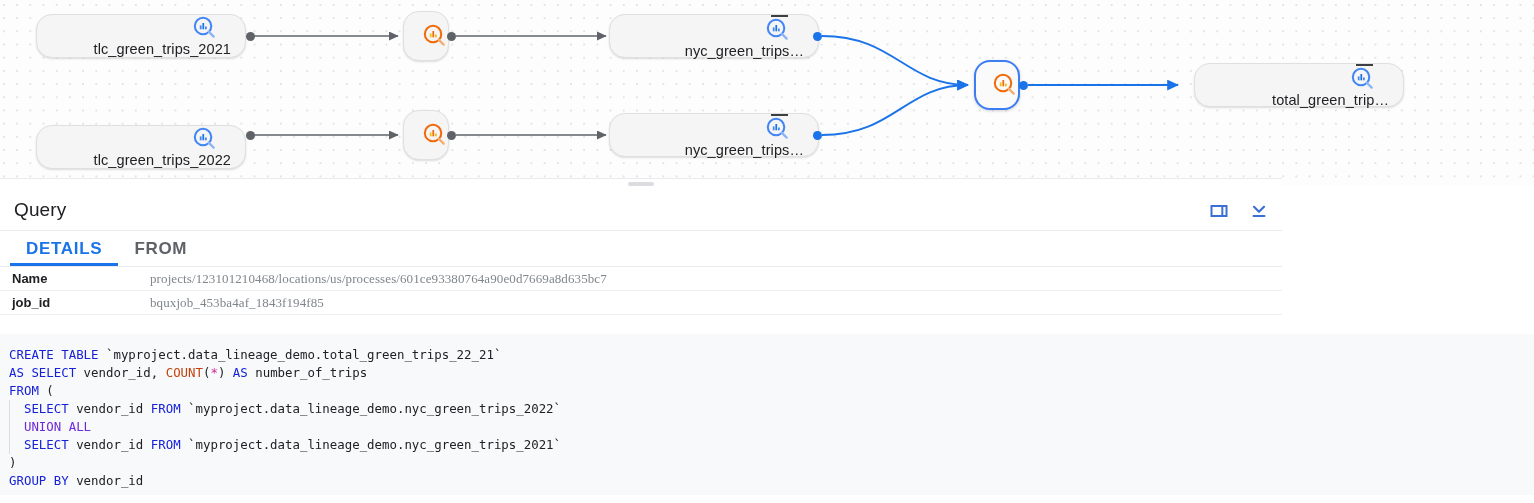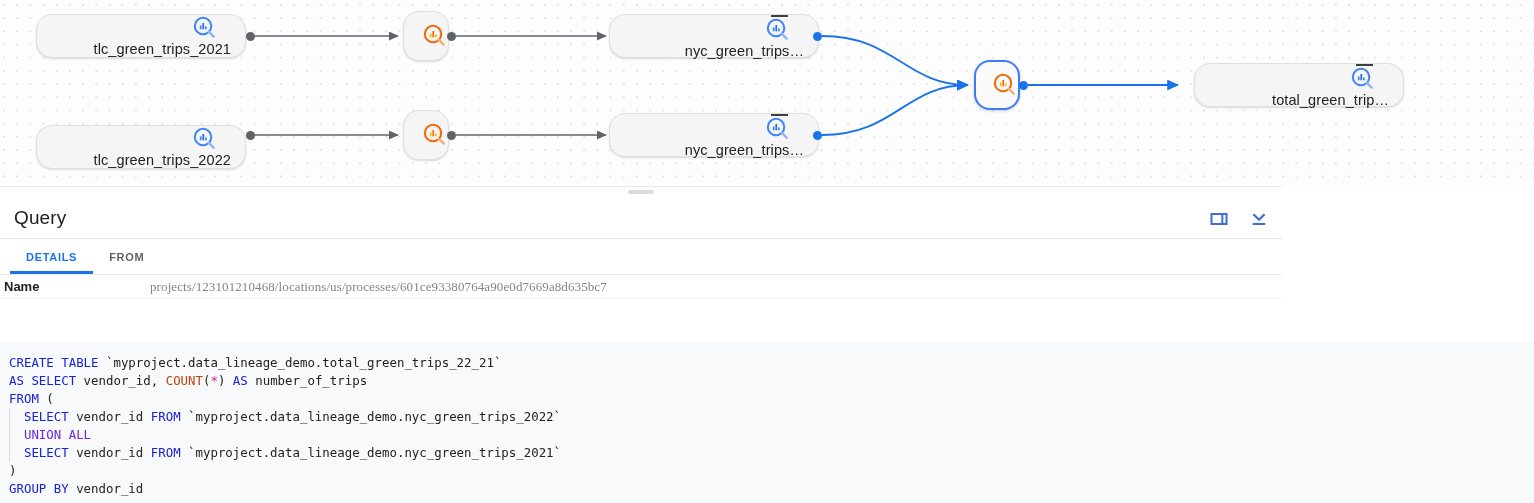--- a/index.html
+++ b/index.html
@@ -68,21 +68,21 @@
   .port {
     position: absolute;
     width: 9px; height: 9px;
     border-radius: 50%;
   }
   .port-gray { background: #5f6368; }
   .port-blue { background: #1a73e8; }
 
   
   #details-panel {
-    position: absolute; left: 0; top: 186px;
+    position: absolute; left: 0; top: 178px;
     width: 1282px; height: 317px;
     background: #ffffff;
   }
   #drag-handle-row {
     position: relative; height: 12px;
     border-top: 1px solid #e8eaed;
     background: #ffffff;
   }
   #drag-handle {
     position: absolute; left: 50%; top: 3px;
@@ -114,41 +114,41 @@
 
   #tabs {
     height: 36px;
     display: flex; align-items: stretch;
     border-bottom: 1px solid #e8eaed;
     padding-left: 10px;
   }
   .tab {
     display: flex; align-items: center; justify-content: center;
     padding: 0 16px;
-    font-size: 11px; font-weight: bold; letter-spacing: .7px;
+    font-size: 17px; font-weight: bold; letter-spacing: .7px;
     color: #5f6368;
     cursor: pointer;
     position: relative;
     font-family: "Liberation Sans", sans-serif;
   }
   .tab.active { color: #1a73e8; }
   .tab.active::after {
     content: ""; position: absolute; left: 0; right: 0; bottom: 0;
     height: 3px; background: #1a73e8;
   }
 
   .kv-row {
     display: flex; align-items: center;
     height: 24px;
     border-bottom: 1px solid #eceff1;
     font-size: 13px;
   }
   .kv-key {
     width: 150px; flex: 0 0 150px;
-    padding-left: 4px;
+    padding-left: 12px;
     color: #202124; font-weight: bold;
   }
   .kv-val { color: #80868b; letter-spacing: .1px; font-family: Liberation Serif, serif; }
 
   
   #sql-block {
     position: absolute; left: 0; top: 156px;
     width: 1534px; height: 161px;
     background: #f8f9fa;
     padding: 12px 0 0 0;
@@ -342,20 +342,24 @@
     <div id="tabs">
       <div class="tab active">DETAILS</div>
       <div class="tab">FROM</div>
     </div>
 
     <div id="kv-table">
       <div class="kv-row">
         <div class="kv-key">Name</div>
         <div class="kv-val">projects/123101210468/locations/us/processes/601ce93380764a90e0d7669a8d635bc7</div>
       </div>
+      <div class="kv-row">
+        <div class="kv-key">job_id</div>
+        <div class="kv-val">bquxjob_453ba4af_1843f194f85</div>
+      </div>
     </div>
 
     <div id="sql-block">
       <pre id="sql-code"><div class="sql-line"><span class="tok-kw">CREATE TABLE</span><span class="tok-txt"> `myproject.data_lineage_demo.total_green_trips_22_21`</span></div><div class="sql-line"><span class="tok-kw">AS SELECT</span><span class="tok-txt"> vendor_id, </span><span class="tok-fn">COUNT</span><span class="tok-txt">(</span><span class="tok-op">*</span><span class="tok-txt">) </span><span class="tok-kw">AS</span><span class="tok-txt"> number_of_trips</span></div><div class="sql-line"><span class="tok-kw">FROM</span><span class="tok-txt"> (</span></div><div class="sql-line"><span class="indent-guide"></span><span class="tok-txt">  </span><span class="tok-kw">SELECT</span><span class="tok-txt"> vendor_id </span><span class="tok-kw">FROM</span><span class="tok-txt"> `myproject.data_lineage_demo.nyc_green_trips_2022`</span></div><div class="sql-line"><span class="indent-guide"></span><span class="tok-txt">  </span><span class="tok-mut">UNION ALL</span></div><div class="sql-line"><span class="indent-guide"></span><span class="tok-txt">  </span><span class="tok-kw">SELECT</span><span class="tok-txt"> vendor_id </span><span class="tok-kw">FROM</span><span class="tok-txt"> `myproject.data_lineage_demo.nyc_green_trips_2021`</span></div><div class="sql-line"><span class="tok-txt">)</span></div><div class="sql-line"><span class="tok-kw">GROUP BY</span><span class="tok-txt"> vendor_id</span></div></pre>
     </div>
 
   </div>
 </div>
 
 </body></html>

